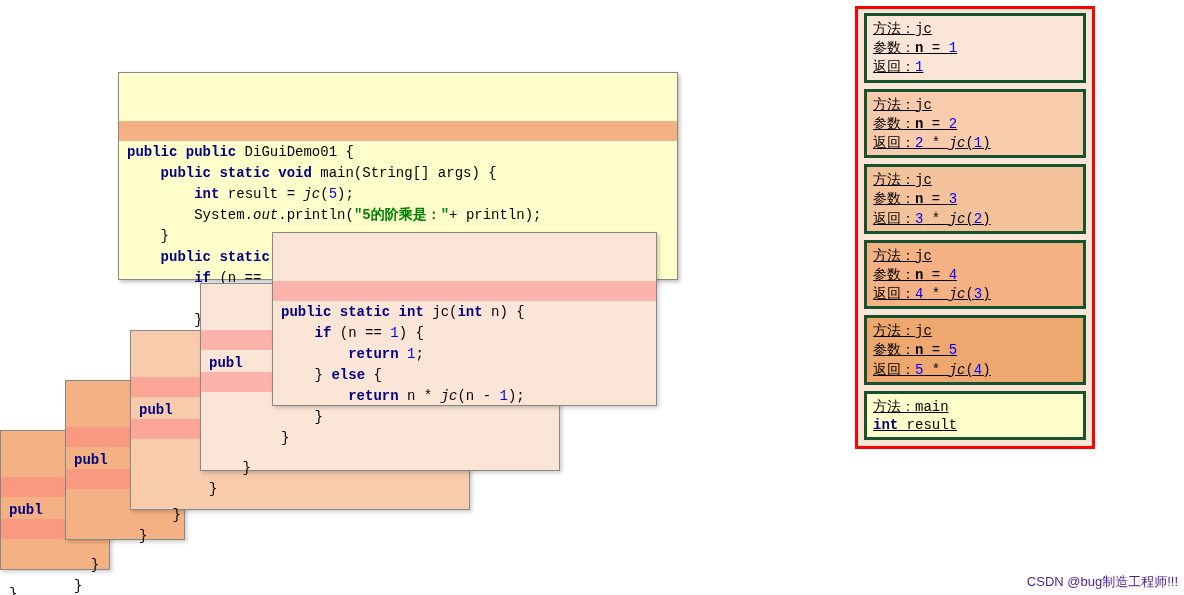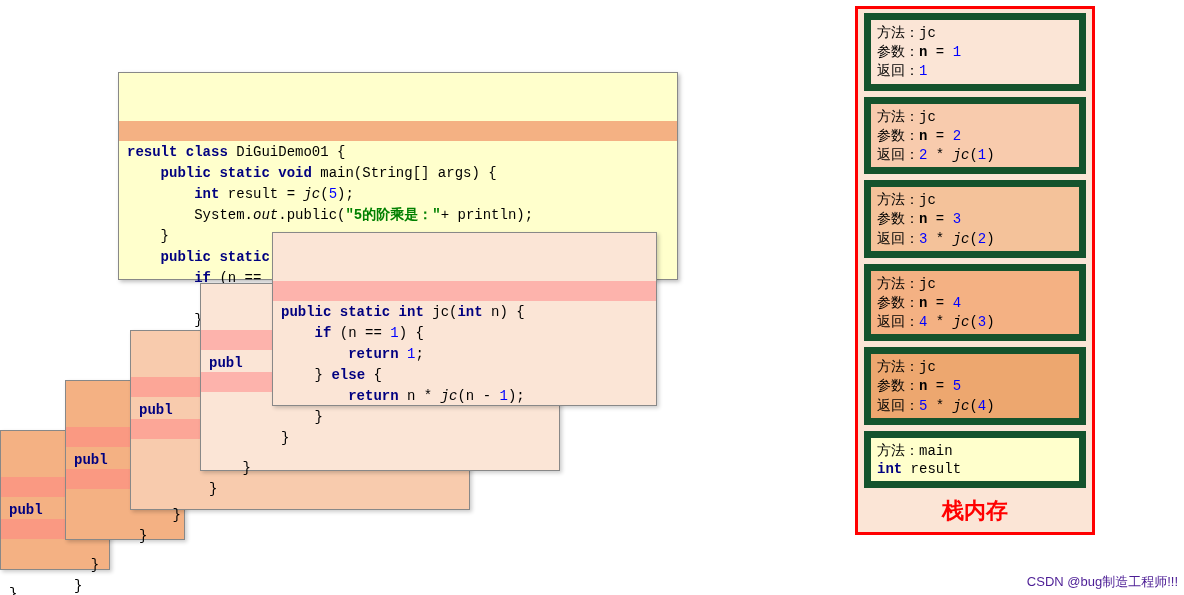--- a/index.html
+++ b/index.html
@@ -68,25 +68,26 @@
   #stack-container {
     position: absolute;
     top: 6px;
     left: 855px;
     width: 240px;
     border: 3px solid red;
     background: #fbe5d6;
     padding: 4px 6px 0 6px;
   }
   .frame {
-    border: 7px solid #14532d;
+    border: 3px solid #14532d;
     margin-bottom: 6px;
     padding: 3px 6px;
     line-height: 1.3;
     font-size: 14px;
+    text-decoration: underline;
   }
   .f0 { background: #fbe5d6; }
   .f1 { background: #f8cbad; }
   .f2 { background: #f4c29a; }
   .f3 { background: #f4b183; }
   .f4 { background: #eda76f; }
   .fmain { background: #ffffcc; }
   .stack-title {
     color: red;
     font-weight: bold;
@@ -104,24 +105,24 @@
     font-size: 13px;
     font-family: "Microsoft YaHei", sans-serif;
   }
 </style>
 </head>
 <body>
 
 <div id="main-code" class="code-box">
   <div class="hl1"></div>
 <div style="position:relative;">
-<span class="kw">result class</span><span> DiGuiDemo01 {</span>
+<span class="kw">public public</span><span> DiGuiDemo01 {</span>
 <span class="kw">    public static void</span><span> main(String[] args) {</span>
 <span class="kw">        int</span><span> result = </span><span class="mth">jc</span><span>(</span><span class="num">5</span><span>);</span>
-<span>        System.</span><span class="out">out</span><span>.public(</span><span class="str">"5的阶乘是："</span><span>+ println);</span>
+<span>        System.</span><span class="out">out</span><span>.println(</span><span class="str">"5的阶乘是："</span><span>+ println);</span>
 <span>    }</span>
 <span class="kw">    public static int</span><span> jc(</span><span class="kw">int</span><span> n) {</span>
 <span class="kw">        if</span><span> (n ==</span>
 <span>            retu</span>
 <span>        } </span><span>e</span>
 </div>
 </div>
 
 <div id="b5" class="stack-box">
   <div class="hl-inner" style="top:46px;"></div>
@@ -187,16 +188,15 @@
       <div class="frame f0"><span class="label-cn">方法：</span>jc<br><span class="label-cn">参数：</span><b>n</b> = <span class="num">1</span><br><span class="label-cn">返回：</span><span class="num">1</span></div>
       <div class="frame f1"><span class="label-cn">方法：</span>jc<br><span class="label-cn">参数：</span><b>n</b> = <span class="num">2</span><br><span class="label-cn">返回：</span><span class="num">2</span> * <span class="mth">jc</span>(<span class="num">1</span>)</div>
       <div class="frame f2"><span class="label-cn">方法：</span>jc<br><span class="label-cn">参数：</span><b>n</b> = <span class="num">3</span><br><span class="label-cn">返回：</span><span class="num">3</span> * <span class="mth">jc</span>(<span class="num">2</span>)</div>
       <div class="frame f3"><span class="label-cn">方法：</span>jc<br><span class="label-cn">参数：</span><b>n</b> = <span class="num">4</span><br><span class="label-cn">返回：</span><span class="num">4</span> * <span class="mth">jc</span>(<span class="num">3</span>)</div>
       <div class="frame f4"><span class="label-cn">方法：</span>jc<br><span class="label-cn">参数：</span><b>n</b> = <span class="num">5</span><br><span class="label-cn">返回：</span><span class="num">5</span> * <span class="mth">jc</span>(<span class="num">4</span>)</div>
     </div>
   <div class="frame fmain">
     <span class="label-cn">方法：</span><span>main</span><br>
     <span class="kw">int</span> result
   </div>
-  <div class="stack-title">栈内存</div>
 </div>
 
 <div class="watermark">CSDN @bug制造工程师!!!</div>
 
 </body></html>

